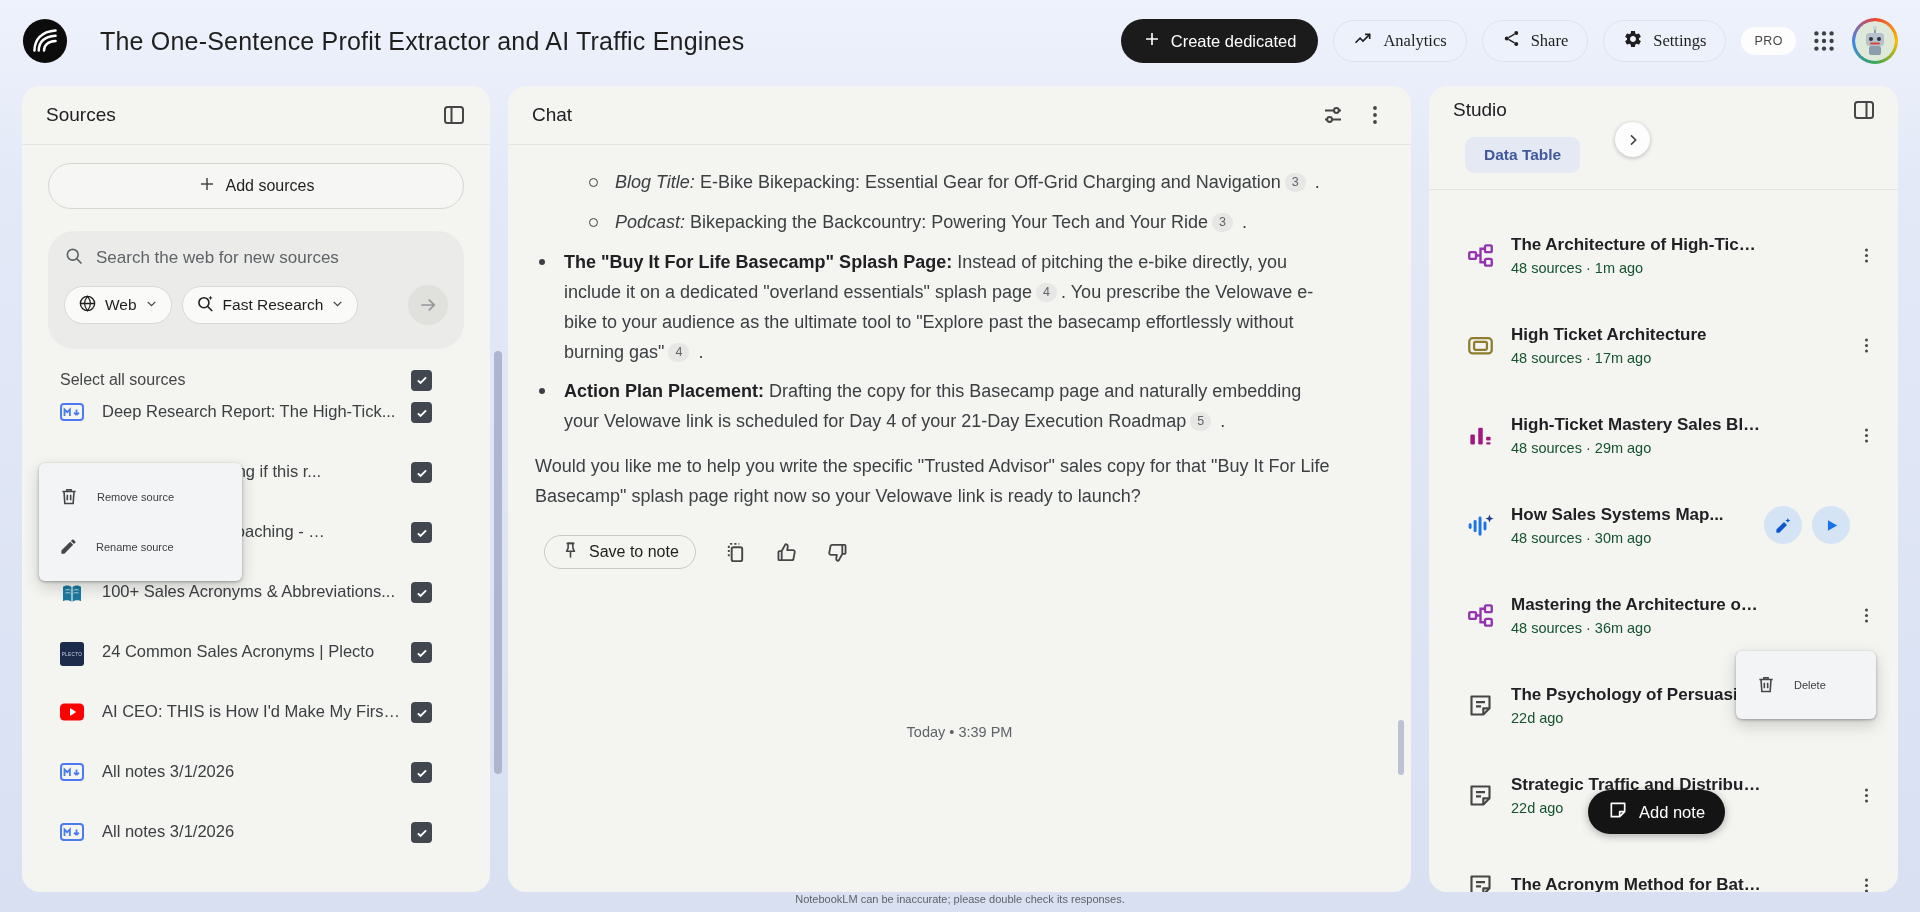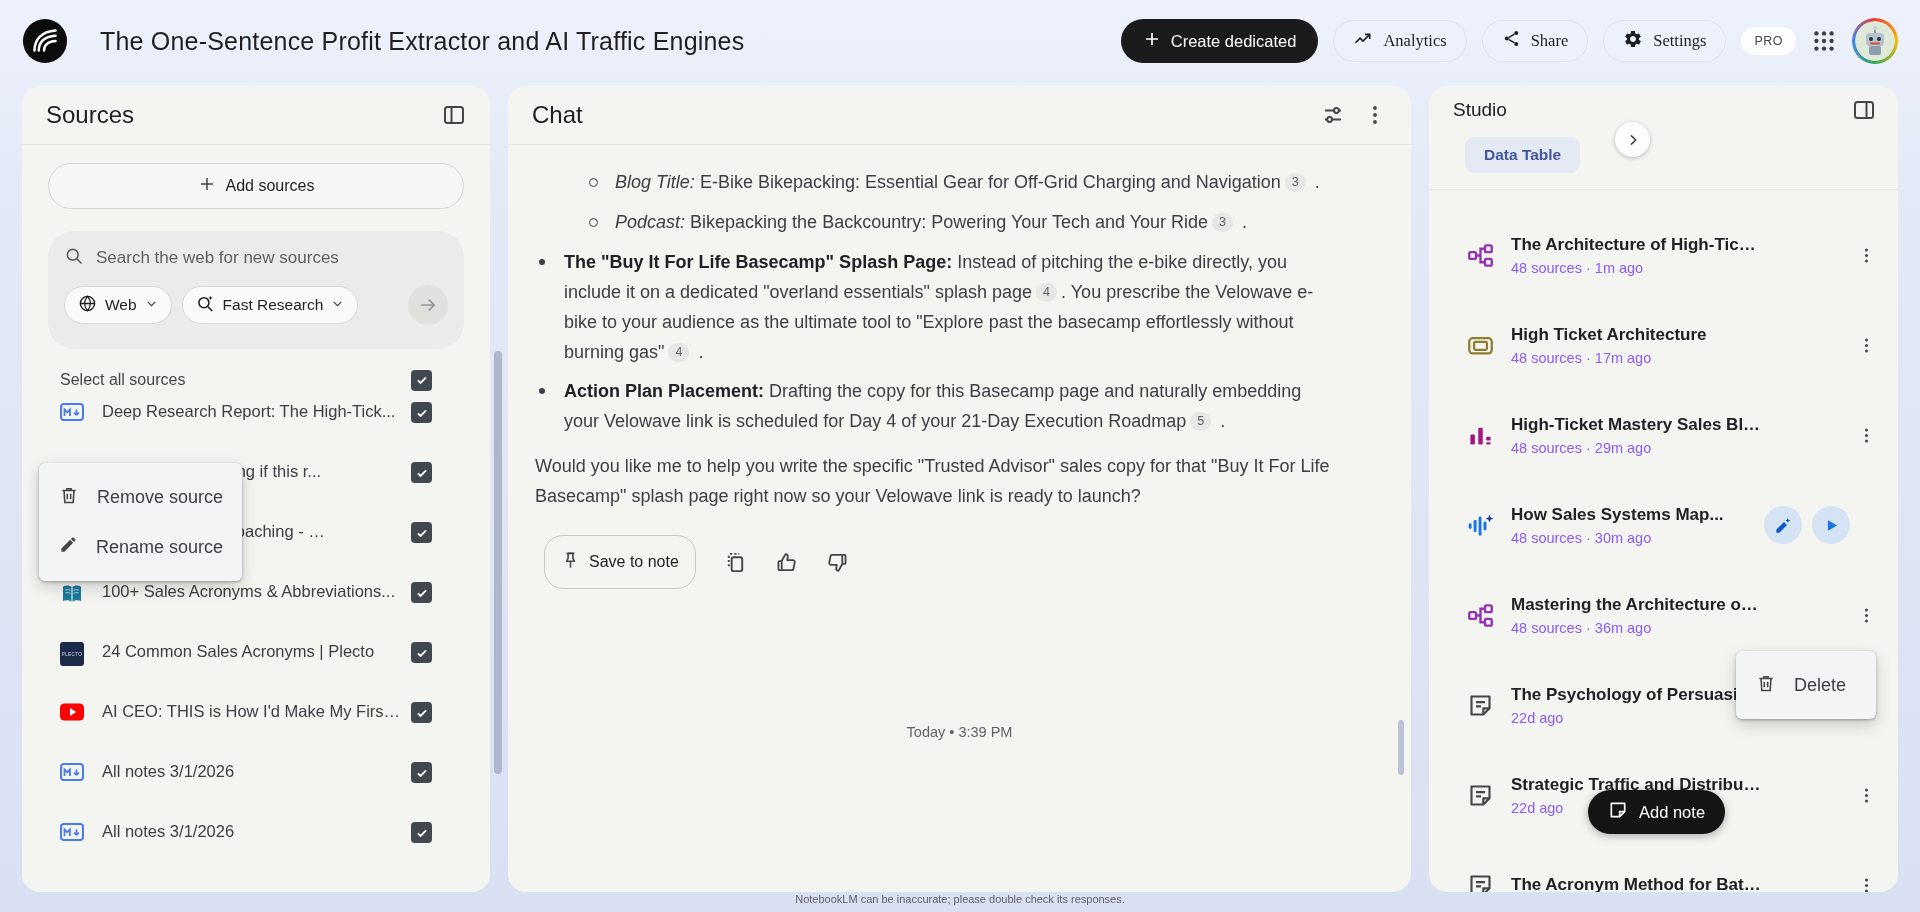--- a/index.html
+++ b/index.html
@@ -15,21 +15,21 @@
   .btn-dark{display:flex;align-items:center;gap:10px;background:#1b1b1b;color:#fff;border:none;border-radius:24px;height:44px;padding:0 22px;font-size:16.5px;font-family:inherit;cursor:pointer;}
   .btn-light{display:flex;align-items:center;gap:10px;background:#edf1fc;border:1px solid #dde2f1;border-radius:22px;height:42px;padding:0 19px;font-size:16.5px;color:#1f1f1f;font-family:Liberation Serif, serif;cursor:pointer;}
   .pro{background:#fdfdfe;border-radius:15px;padding:7px 13px;font-size:12.5px;color:#444746;letter-spacing:.5px;}
   .apps{width:26px;height:26px;cursor:pointer;}
   .avatar{width:46px;height:46px;border-radius:50%;padding:3px;background:conic-gradient(#e94335,#fbbc04,#34a853,#4285f4,#e94335);cursor:pointer;}
   .avatar svg{display:block;border-radius:50%;}
 
   
   .card{position:absolute;top:86px;height:806px;background:#f4f4f1;border-radius:18px;overflow:hidden;}
   .card-hd{height:59px;display:flex;align-items:center;padding:0 24px;border-bottom:1px solid #e5e5e2;}
-  .card-hd .t{font-size:24px;color:#202124;}
+  .card-hd .t{font-size:19px;color:#202124;}
   .hd-ico{margin-left:auto;width:24px;height:24px;cursor:pointer;}
 
   
   .sources{left:22px;width:468px;}
   .src-body{padding:18px 26px 0;}
   .add-btn{width:100%;height:46px;border-radius:23px;border:1px solid #d5d5d2;background:#f6f6f4;display:flex;align-items:center;justify-content:center;gap:10px;font-size:16px;color:#1f1f1f;font-family:inherit;cursor:pointer;}
   .search-box{margin-top:22px;background:#ebebe9;border-radius:26px;padding:15px 16px;height:118px;}
   .search-row{display:flex;align-items:center;gap:12px;}
   .search-row input{flex:1;border:none;background:transparent;outline:none;font-size:17px;font-family:inherit;color:#1f1f1f;}
   .search-row input::placeholder{color:#5f6368;}
@@ -41,38 +41,38 @@
   .selall span{font-size:16px;color:#444746;}
   .cbx{margin-left:auto;margin-right:22px;width:21px;height:21px;border-radius:4px;background:#40474e;display:flex;align-items:center;justify-content:center;cursor:pointer;}
   .src-list{margin-top:7px;}
   .src-row{height:60px;display:flex;align-items:flex-start;padding:0 10px 0 12px;cursor:pointer;}
   .src-ico{width:24px;height:24px;flex:0 0 auto;}
   .src-title{margin-left:18px;font-size:16.5px;color:#3c4043;white-space:nowrap;overflow:hidden;text-overflow:ellipsis;max-width:300px;}
   .src-row.covered .src-title{margin-left:118px;max-width:150px;}
 
   
   .menu{position:absolute;background:#f3f4f6;border-radius:6px;box-shadow:0 1px 3px rgba(0,0,0,.3),0 6px 16px rgba(0,0,0,.18);z-index:30;padding:9px 0;}
-  .menu-item{height:50px;display:flex;align-items:center;gap:18px;padding:0 20px;font-size:18px;color:#3c4043;cursor:pointer;white-space:nowrap;}
+  .menu-item{height:50px;display:flex;align-items:center;gap:18px;padding:0 20px;font-size:11px;color:#3c4043;cursor:pointer;white-space:nowrap;}
   .menu-item svg{flex:0 0 auto;}
   .src-menu{left:39px;top:463px;width:203px;}
   .del-menu{left:1736px;top:651px;width:140px;}
 
   
   .chat{left:508px;width:903px;}
   .msg{padding:22px 76px 0 27px;font-size:18px;line-height:30px;color:#3c4043;}
   .blt{position:relative;}
   .blt.l1{padding-left:29px;margin-bottom:9px;}
   .blt.l1::before{content:"";position:absolute;left:4px;top:12px;width:6px;height:6px;border-radius:50%;background:#3c4043;}
   .blt.l2{padding-left:80px;margin-bottom:10px;}
   .blt.l2::before{content:"";position:absolute;left:54px;top:11px;width:7px;height:7px;border-radius:50%;border:1.5px solid #3c4043;}
   .blt b{color:#202124;}
   .cite{display:inline-flex;align-items:center;justify-content:center;background:#e7e8e5;border-radius:9px;min-width:21px;height:19px;padding:0 6px;font-size:12.5px;color:#5f6368;vertical-align:2px;margin:0 4px;cursor:pointer;}
   .closing{margin-top:15px;}
   .ans-actions{margin-top:24px;margin-left:9px;display:flex;align-items:center;gap:28px;}
-  .save-note{display:flex;align-items:center;gap:9px;height:54px;border-radius:19px;border:1px solid #c9c9c6;background:transparent;padding:0 16px;font-size:16px;color:#1f1f1f;font-family:inherit;cursor:pointer;}
+  .save-note{display:flex;align-items:center;gap:9px;height:34px;border-radius:19px;border:1px solid #c9c9c6;background:transparent;padding:0 16px;font-size:16px;color:#1f1f1f;font-family:inherit;cursor:pointer;}
   .mini-ico{width:23px;height:23px;cursor:pointer;}
   .day-stamp{position:absolute;left:0;right:0;top:638px;text-align:center;font-size:14.5px;color:#5f6368;}
   .chat-input{position:absolute;left:20px;right:20px;top:694px;height:73px;background:#f9f9f7;border:1px solid #e3e3e0;border-radius:16px;display:flex;align-items:center;padding:0 14px 0 22px;}
   .chat-input input{flex:1;border:none;background:transparent;outline:none;font-size:17px;font-family:inherit;color:#1f1f1f;}
   .chat-input input::placeholder{color:#80868b;}
   .src-count{font-size:14.5px;color:#5f6368;margin-right:18px;white-space:nowrap;}
   .send{width:44px;height:44px;border-radius:50%;background:#e6e7e4;border:none;display:flex;align-items:center;justify-content:center;cursor:pointer;}
   .chat-sb{position:absolute;right:7px;top:634px;width:6px;height:55px;border-radius:3px;background:#bcc2d5;cursor:pointer;}
 
   
@@ -80,21 +80,21 @@
   .stu-hd{position:relative;height:104px;border-bottom:1px solid #e5e5e2;}
   .stu-hd .t{position:absolute;left:24px;top:13px;font-size:19px;color:#202124;}
   .stu-hd .hd-ico{position:absolute;right:22px;top:12px;margin-left:0;}
   .stu-chip{position:absolute;left:36px;top:51px;height:36px;display:flex;align-items:center;padding:0 19px;background:#e4e9f4;border-radius:9px;font-size:15.5px;font-weight:bold;color:#41589c;cursor:pointer;}
   .chip-next{position:absolute;left:186px;top:36px;width:35px;height:35px;border-radius:50%;background:#fdfdfd;box-shadow:0 1px 4px rgba(0,0,0,.25);display:flex;align-items:center;justify-content:center;cursor:pointer;}
   .stu-list{padding-top:20px;}
   .stu-row{height:90px;display:flex;align-items:center;padding:0 22px 0 38px;cursor:pointer;}
   .stu-ico{width:27px;height:27px;flex:0 0 auto;}
   .stu-txt{margin-left:17px;min-width:0;}
   .stu-title{font-size:17px;color:#202124;font-weight:bold;white-space:nowrap;overflow:hidden;text-overflow:ellipsis;max-width:250px;}
-  .stu-meta{font-size:14.5px;color:#8b5cf6;margin-top:5px;}
+  .stu-meta{font-size:14.5px;color:#14532d;margin-top:5px;}
   .stu-actions{margin-left:auto;display:flex;align-items:center;gap:10px;}
   .kebab{width:20px;height:20px;display:flex;align-items:center;justify-content:center;cursor:pointer;}
   .circle-btn{width:38px;height:38px;border-radius:50%;background:#d5e4f4;border:none;display:flex;align-items:center;justify-content:center;cursor:pointer;}
   .stu-row.audio .stu-actions{margin-right:26px;}
 
   .add-note{position:absolute;left:1588px;top:790px;height:44px;border-radius:22px;background:#141414;color:#fff;border:none;display:flex;align-items:center;gap:11px;padding:0 20px;font-size:16.5px;font-family:inherit;box-shadow:0 2px 8px rgba(0,0,0,.3);cursor:pointer;z-index:25;}
 
   .gap-sb{position:absolute;left:494px;top:351px;width:8px;height:423px;border-radius:4px;background:#aeb6cd;cursor:pointer;}
   .footer{position:absolute;left:0;right:0;top:893px;text-align:center;font-size:11px;color:#5f6368;}
 </style>

